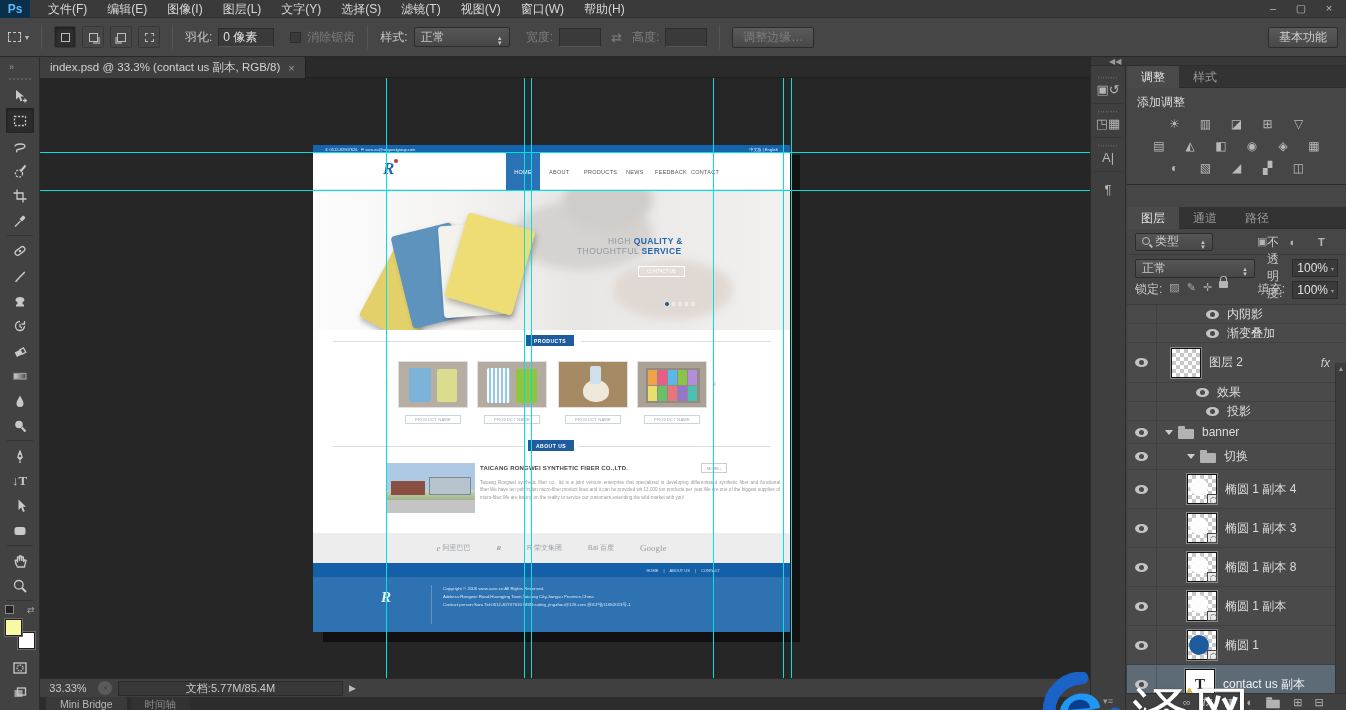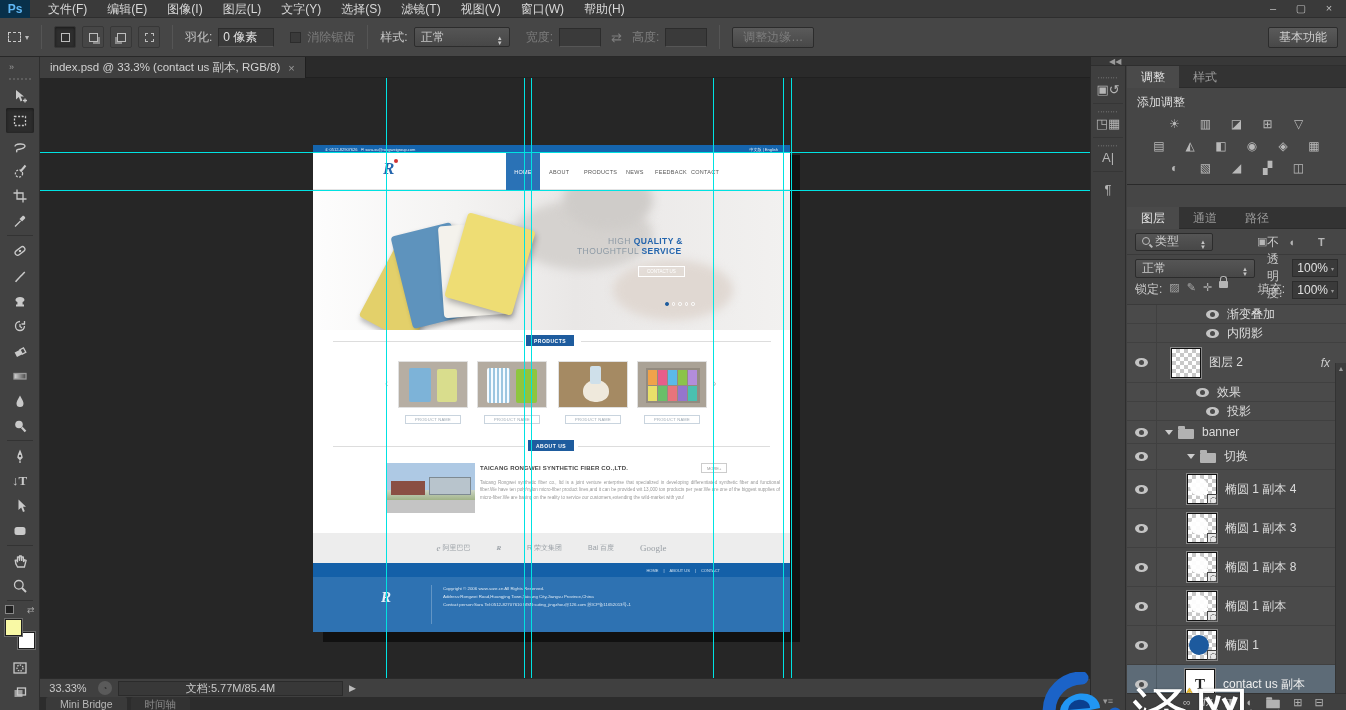--- a/index.html
+++ b/index.html
@@ -634,26 +634,26 @@
               <span>100%</span>
               <span style="font-size:6px;color:#999">▾</span>
             </span>
         </div>
 
         <div class="llist" style="position:absolute;left:0;right:0;top:98px;bottom:17px;overflow:hidden">
 
           <div class="lrow" style="height:19px">
             <span class="eyecol"></span>
             <span class="eye" style="margin-left:49px"></span>
-            <span style="margin-left:8px">渐变叠加</span>
+            <span style="margin-left:8px">内阴影</span>
           </div>
           <div class="lrow" style="height:19px">
             <span class="eyecol"></span>
             <span class="eye" style="margin-left:49px"></span>
-            <span style="margin-left:8px">内阴影</span>
+            <span style="margin-left:8px">渐变叠加</span>
           </div>
 
           <div class="lrow" style="height:40px">
             <span class="eyecol">
                 <span class="eye"></span>
               </span>
             <span class="thumb checker" style="margin-left:14px"></span>
             <span>图层 2</span>
             <span style="flex:1"></span>
             <span class="fx" style="margin-right:16px">fx</span>

